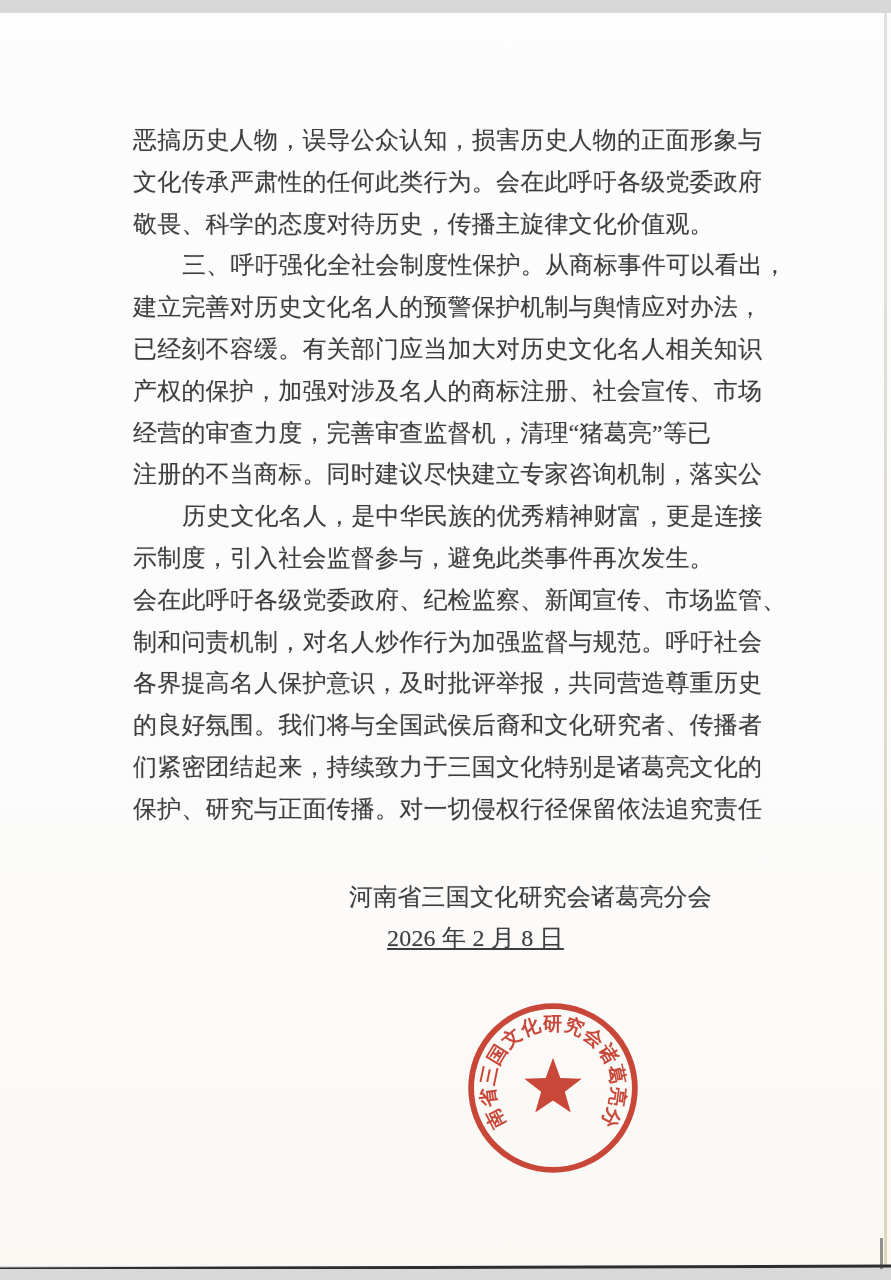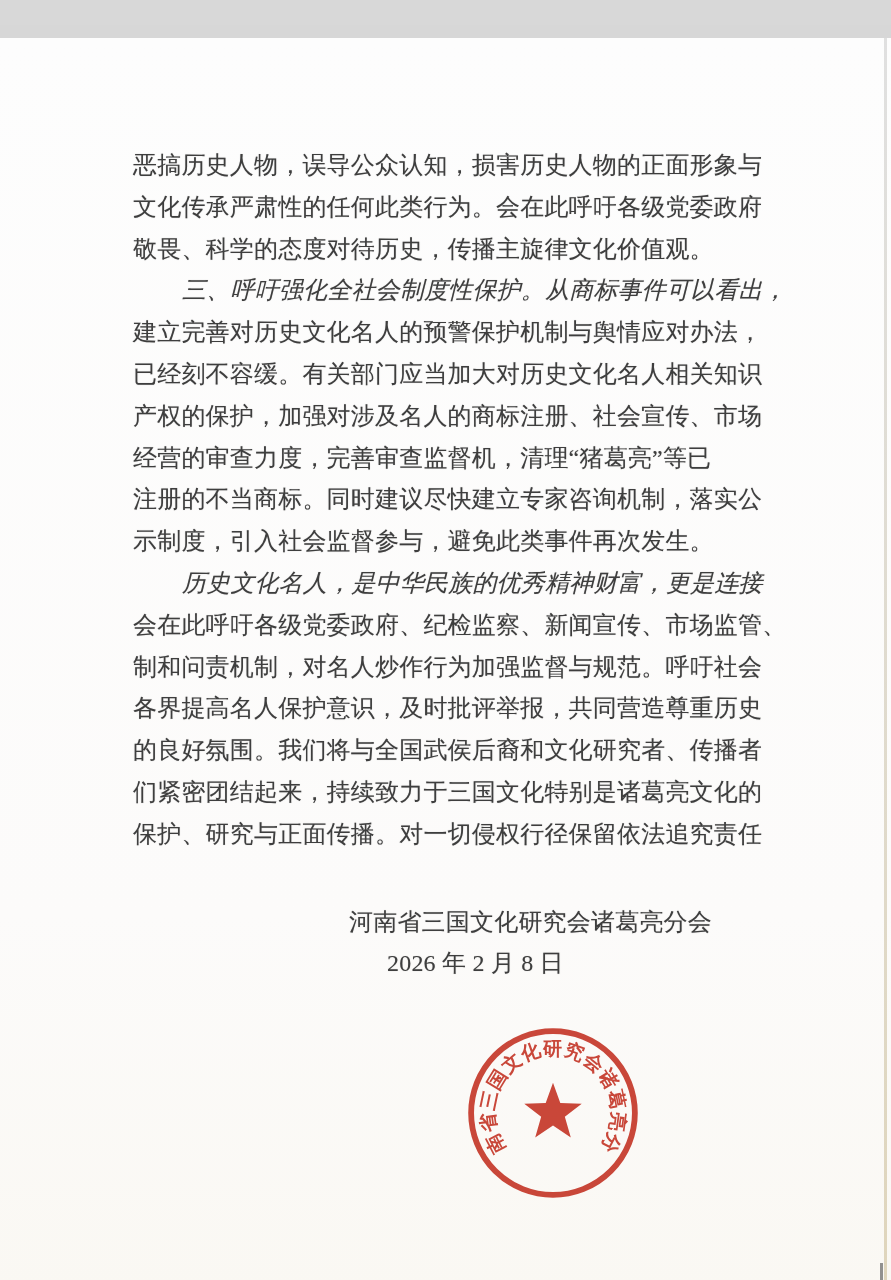--- a/index.html
+++ b/index.html
@@ -2,21 +2,21 @@
 <html><head>
 <meta charset="utf-8">
 <style>
   html,body{margin:0;padding:0;}
   body{
     width:891px;height:1280px;
     background:#d8d8d8;
     font-family:"Liberation Serif","DejaVu Serif",serif;
     position:relative;overflow:hidden;
   }
-  .photo{position:absolute;inset:0;margin-top:25px;}
+  .photo{position:absolute;inset:0;}
   .paper{
     position:absolute;left:0;top:13px;width:891px;height:1253px;
     background:linear-gradient(180deg,#fdfdfd 0%,#fcfbfa 70%,#faf8f3 100%);
   }
   .top-band{position:absolute;left:0;top:0;width:891px;height:13px;background:#d7d7d7;}
   .right-edge{
     position:absolute;left:884px;top:13px;width:3px;height:1253px;
     background:linear-gradient(180deg,rgba(200,200,200,.55),rgba(205,190,150,.6));
   }
   .bottom-line{
@@ -26,23 +26,23 @@
   .bottom-nub{position:absolute;left:880px;top:1238px;width:3px;height:32px;background:rgba(60,60,60,.55);}
   .bottom-strip{position:absolute;left:0;top:1269px;width:891px;height:11px;background:#d9d9d9;}
 
   .doc{
     position:absolute;left:133px;top:120px;width:632px;
     font-size:24px;line-height:41.8px;color:#3e3e3e;
     letter-spacing:0.2px;
     text-shadow:0 0 1px rgba(70,70,70,.35);
   }
   .line{white-space:nowrap;}
-  .line.indent{text-indent:49px;font-style:italic;}
+  .line.indent{text-indent:49px;}
   .signature{margin-top:46px;margin-left:216px;white-space:nowrap;}
-  .dateline{margin-left:254px;white-space:nowrap;}
+  .dateline{margin-left:254px;white-space:nowrap;text-decoration:underline;}
 
   .seal{
     position:absolute;left:464px;top:999px;width:178px;height:178px;
     mix-blend-mode:multiply;opacity:.92;filter:blur(.4px);
     pointer-events:none;
   }
   .seal svg{width:100%;height:100%;}
   .seal text{
     font-family:"Liberation Serif","DejaVu Serif",serif;
     font-size:21.5px;font-weight:bold;letter-spacing:1px;
@@ -62,22 +62,22 @@
   <div class="doc">
     <div class="line">恶搞历史人物，误导公众认知，损害历史人物的正面形象与</div>
     <div class="line">文化传承严肃性的任何此类行为。会在此呼吁各级党委政府</div>
     <div class="line">敬畏、科学的态度对待历史，传播主旋律文化价值观。</div>
     <div class="line indent">三、呼吁强化全社会制度性保护。从商标事件可以看出，</div>
     <div class="line">建立完善对历史文化名人的预警保护机制与舆情应对办法，</div>
     <div class="line">已经刻不容缓。有关部门应当加大对历史文化名人相关知识</div>
     <div class="line">产权的保护，加强对涉及名人的商标注册、社会宣传、市场</div>
     <div class="line">经营的审查力度，完善审查监督机，清理“猪葛亮”等已</div>
     <div class="line">注册的不当商标。同时建议尽快建立专家咨询机制，落实公</div>
+    <div class="line indent">历史文化名人，是中华民族的优秀精神财富，更是连接</div>
     <div class="line">示制度，引入社会监督参与，避免此类事件再次发生。</div>
-    <div class="line indent">历史文化名人，是中华民族的优秀精神财富，更是连接</div>
     <div class="line">会在此呼吁各级党委政府、纪检监察、新闻宣传、市场监管、</div>
     <div class="line">制和问责机制，对名人炒作行为加强监督与规范。呼吁社会</div>
     <div class="line">各界提高名人保护意识，及时批评举报，共同营造尊重历史</div>
     <div class="line">的良好氛围。我们将与全国武侯后裔和文化研究者、传播者</div>
     <div class="line">们紧密团结起来，持续致力于三国文化特别是诸葛亮文化的</div>
     <div class="line">保护、研究与正面传播。对一切侵权行径保留依法追究责任</div>
 
     <div class="signature">河南省三国文化研究会诸葛亮分会</div>
     <div class="dateline">2026 年 2 月 8 日</div>
   </div>

